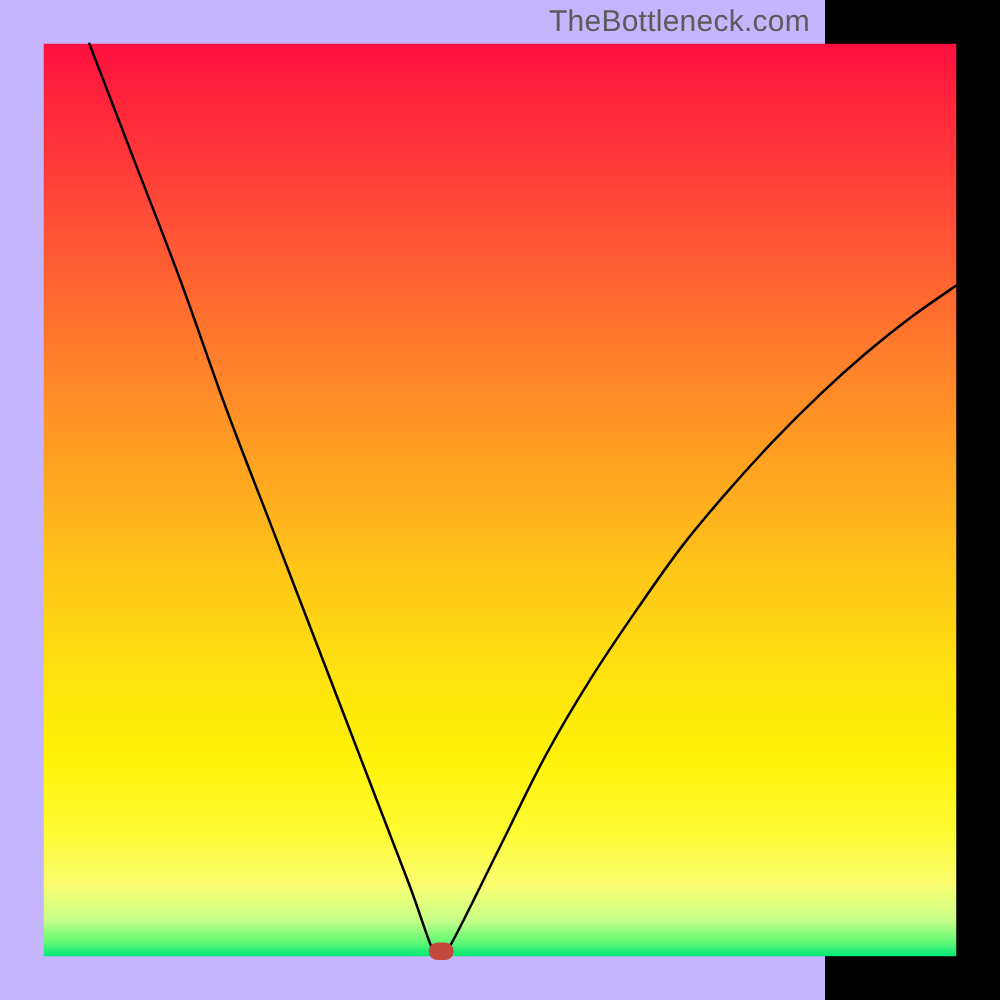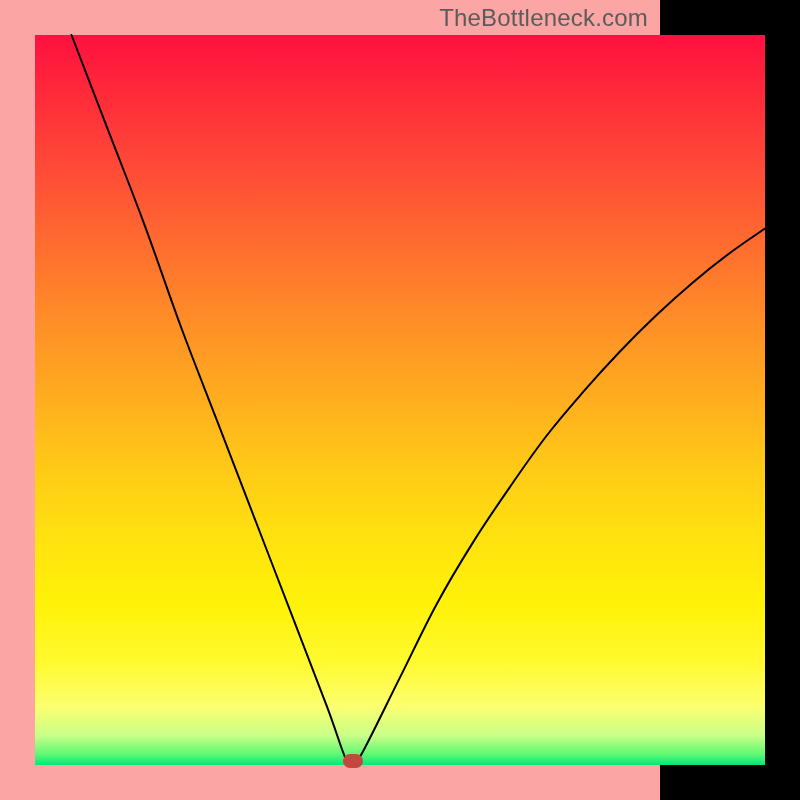--- a/index.html
+++ b/index.html
@@ -1,21 +1,21 @@
 <!DOCTYPE html>
 <html><head>
 <meta charset="utf-8">
 <style>
   * { margin: 0; padding: 0; box-sizing: border-box; }
   html, body { width: 800px; height: 800px; overflow: hidden; background: #000; }
   .frame {
     position: relative;
     width: 660px;
     height: 800px;
-    background: #fca5a5;
+    background: #c4b5fd;
   }
   .watermark {
     position: absolute;
     top: 4px;
     right: 12px;
     font-family: Arial, Helvetica, sans-serif;
     font-size: 24px;
     font-weight: 500;
     color: #5b5b5b;
     letter-spacing: 0.2px;

